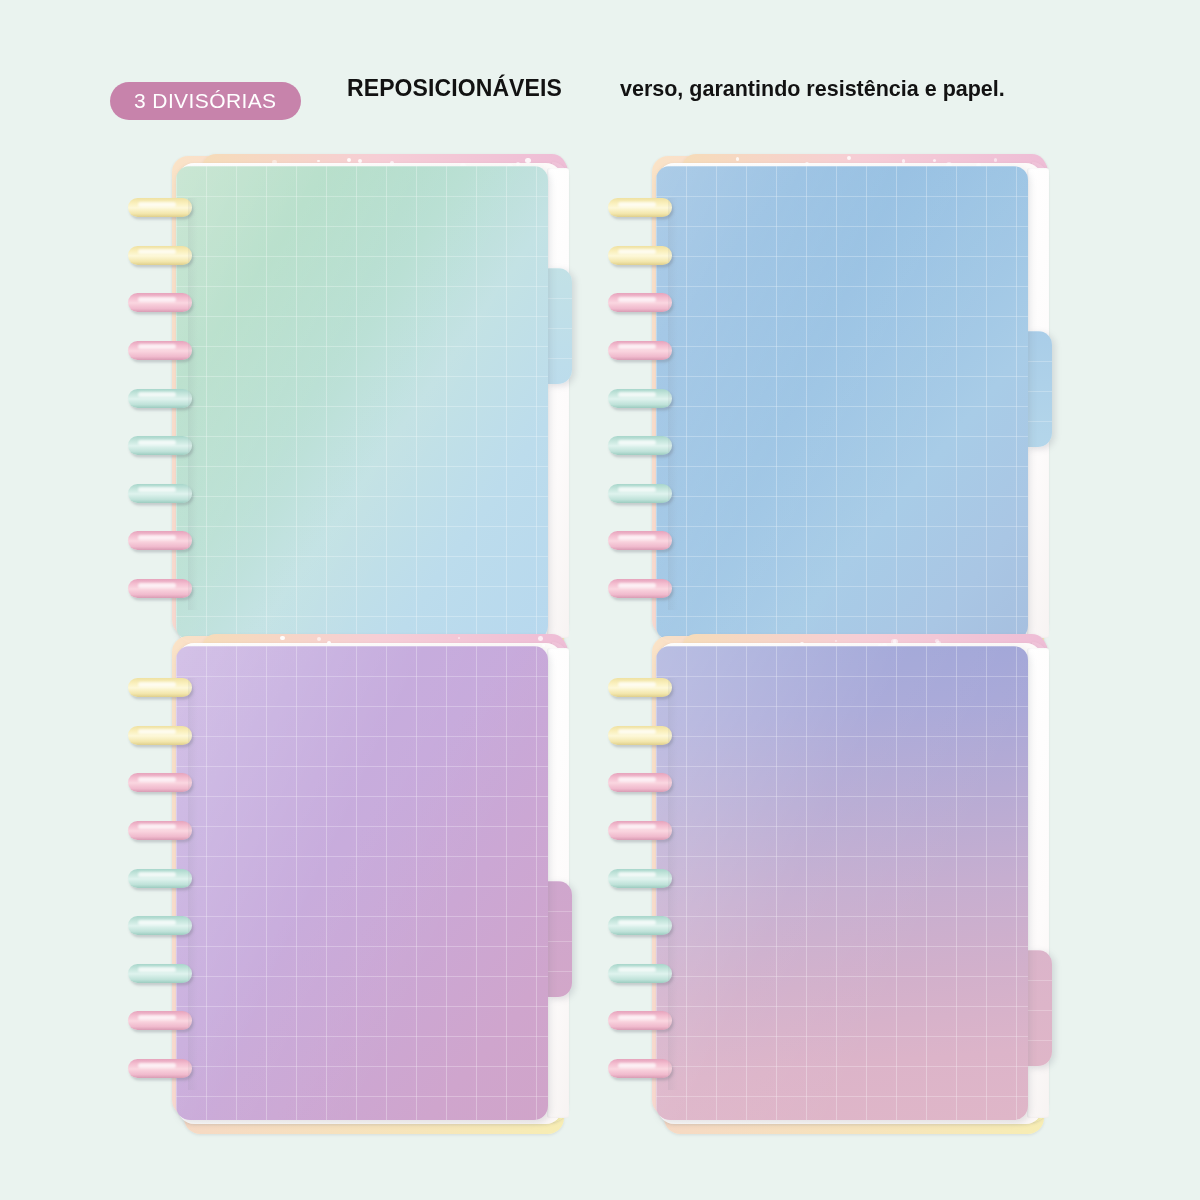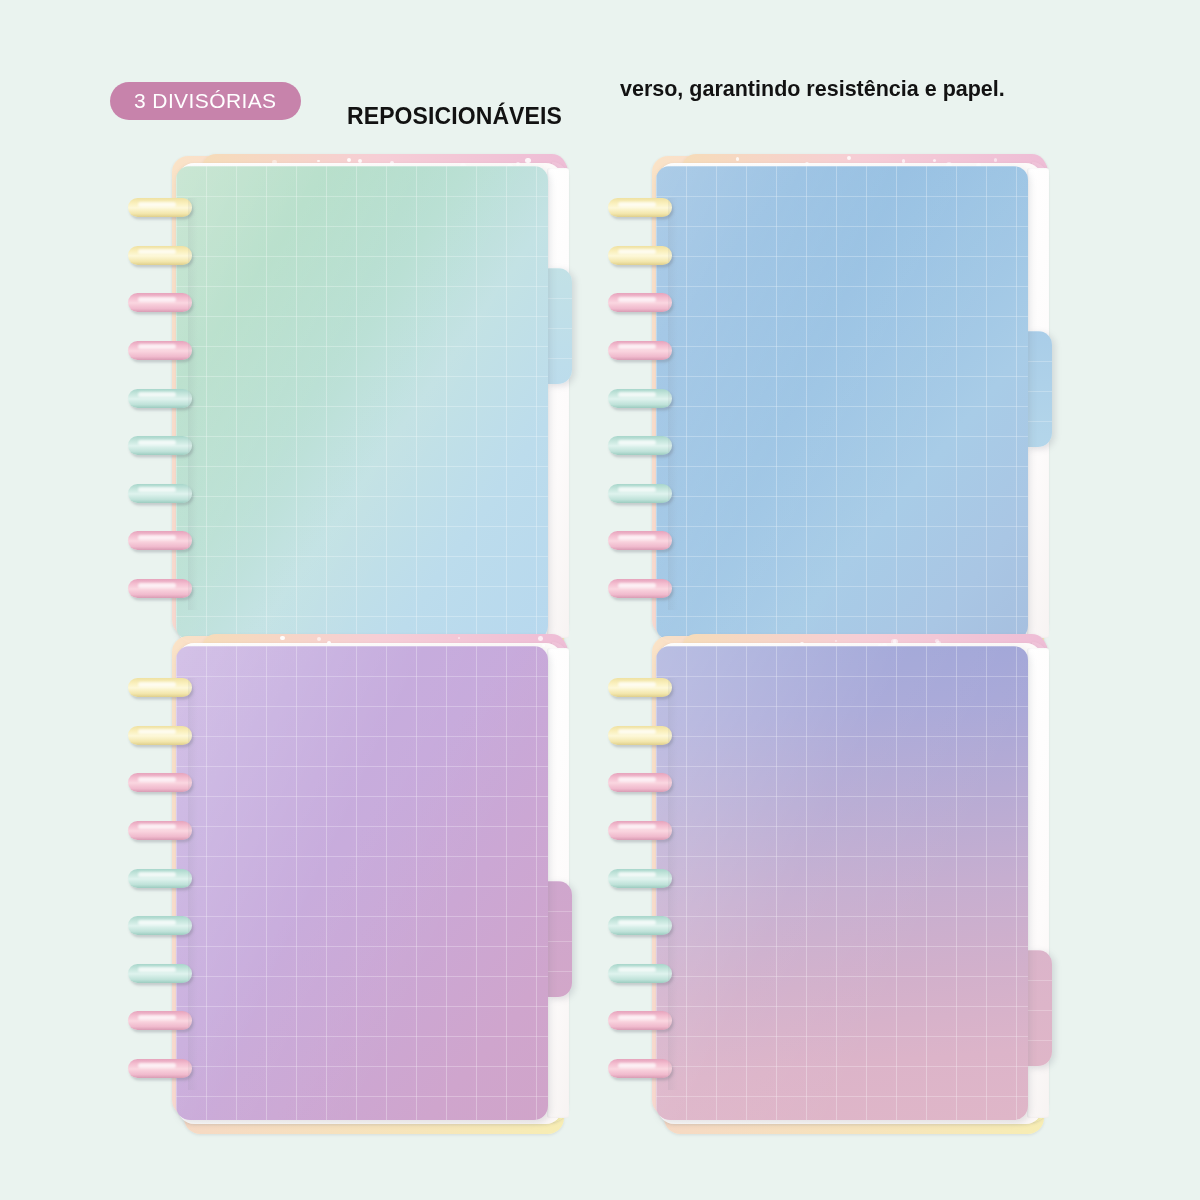--- a/index.html
+++ b/index.html
@@ -38,21 +38,21 @@
     letter-spacing: 0.4px;
     display: flex;
     align-items: center;
     justify-content: center;
     white-space: nowrap;
   }
 
   .repos-label {
     position: absolute;
     left: 347px;
-    top: 98px;
+    top: 70px;
     font-size: 23px;
     font-weight: bold;
     color: #121212;
     letter-spacing: 0.1px;
     line-height: 36px;
     white-space: nowrap;
   }
 
   .paper-note {
     position: absolute;

